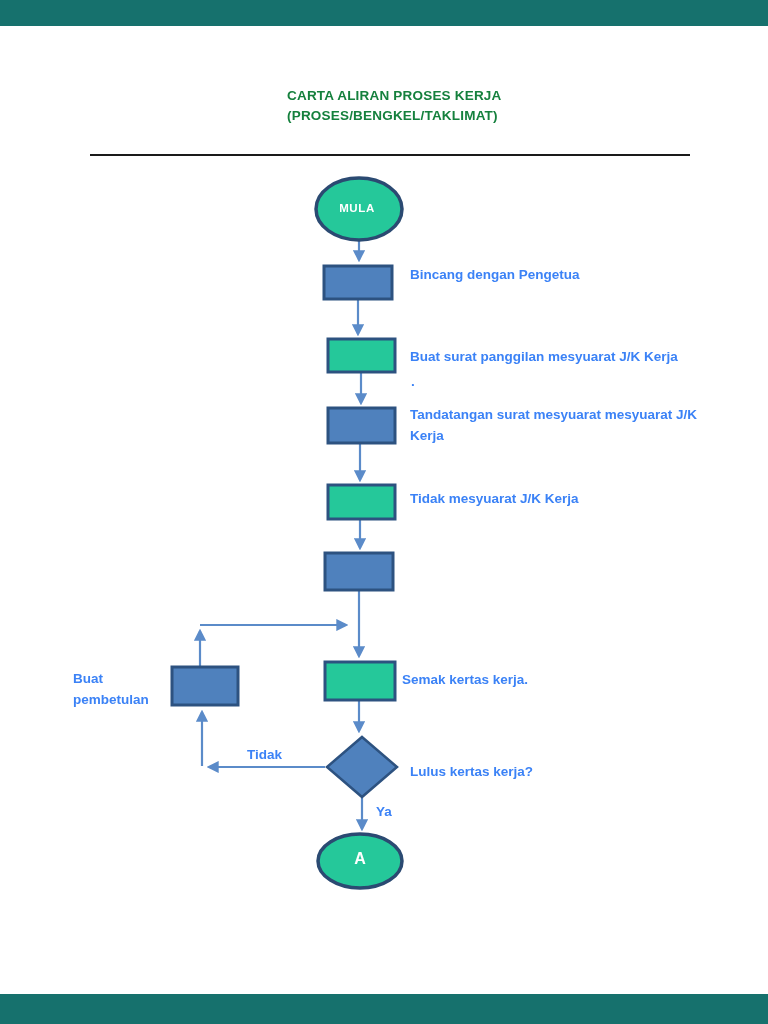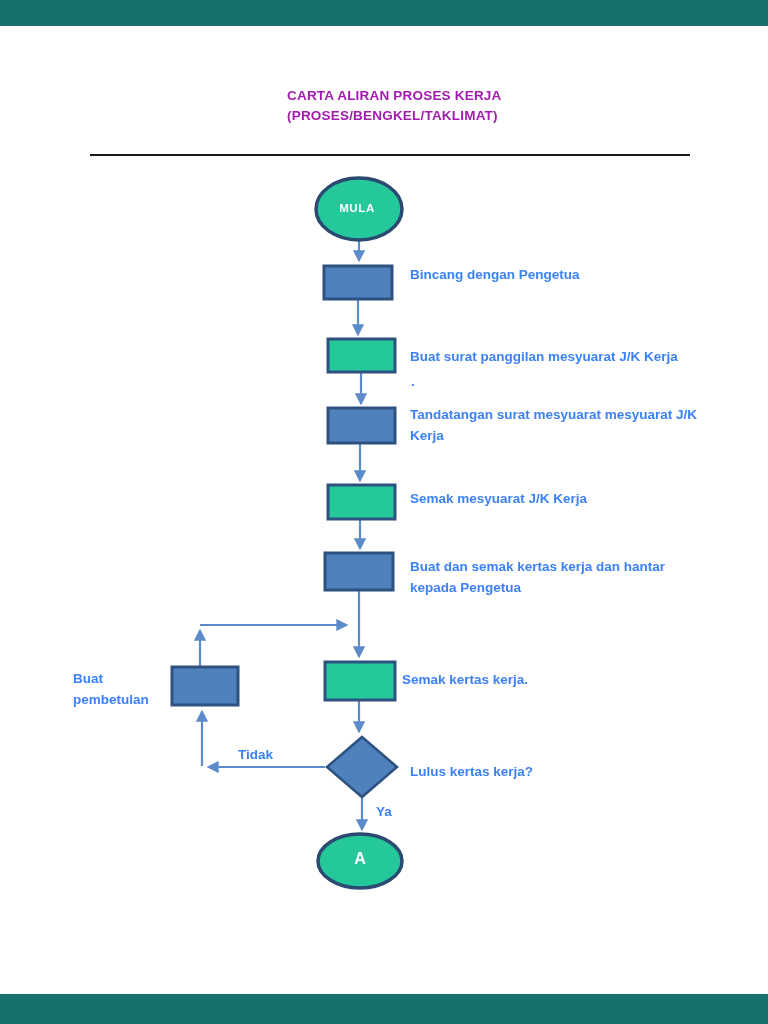--- a/index.html
+++ b/index.html
@@ -15,21 +15,21 @@
     background: #ffffff;
   }
   .viewer-bar {
     position: absolute; left: 0; width: 768px;
     background: #16716d;
   }
   .viewer-bar.top { top: 0; height: 26px; }
   .viewer-bar.bottom { bottom: 0; height: 30px; }
   .title-block {
     position: absolute; left: 287px; top: 86px;
-    font-size: 13.5px; font-weight: 700; color: #a21caf;
+    font-size: 13.5px; font-weight: 700; color: #15803d;
     line-height: 20px; letter-spacing: 0.2px;
   }
   .divider {
     position: absolute; left: 90px; top: 154px;
     width: 600px; height: 2px; background: #1a1a1a;
   }
   svg.chart-layer {
     position: absolute; left: 0; top: 0;
   }
   .lbl {
@@ -94,23 +94,21 @@
   </svg>
 
   <div class="terminal-text mula-text">MULA</div>
   <div class="terminal-text a-text">A</div>
 
   <div class="lbl" style="left:410px; top:264px;">Bincang dengan Pengetua</div>
   <div class="lbl" style="left:410px; top:346px;">Buat surat panggilan mesyuarat J/K Kerja</div>
   <div class="lbl" style="left:411px; top:371px;">.</div>
   <div class="lbl" style="left:410px; top:404px;">Tandatangan surat mesyuarat mesyuarat J/K
 Kerja</div>
-  <div class="lbl" style="left:410px; top:488px;">Semak mesyuarat J/K Kerja</div>
-  <div class="lbl" style="left:410px; top:556px;">Buat dan semak kertas kerja dan hantar
-kepada Pengetua</div>
+  <div class="lbl" style="left:410px; top:488px;">Tidak mesyuarat J/K Kerja</div>
   <div class="lbl" style="left:402px; top:669px;text-align:right;">Semak kertas kerja.</div>
   <div class="lbl" style="left:73px; top:668px;">Buat
 pembetulan</div>
-  <div class="lbl" style="left:238px; top:744px;text-align:right;">Tidak</div>
+  <div class="lbl" style="left:247px; top:744px;text-align:right;">Tidak</div>
   <div class="lbl" style="left:410px; top:761px;">Lulus kertas kerja?</div>
   <div class="lbl" style="left:376px; top:801px;">Ya</div>
 
 </div>
 
 </body></html>

